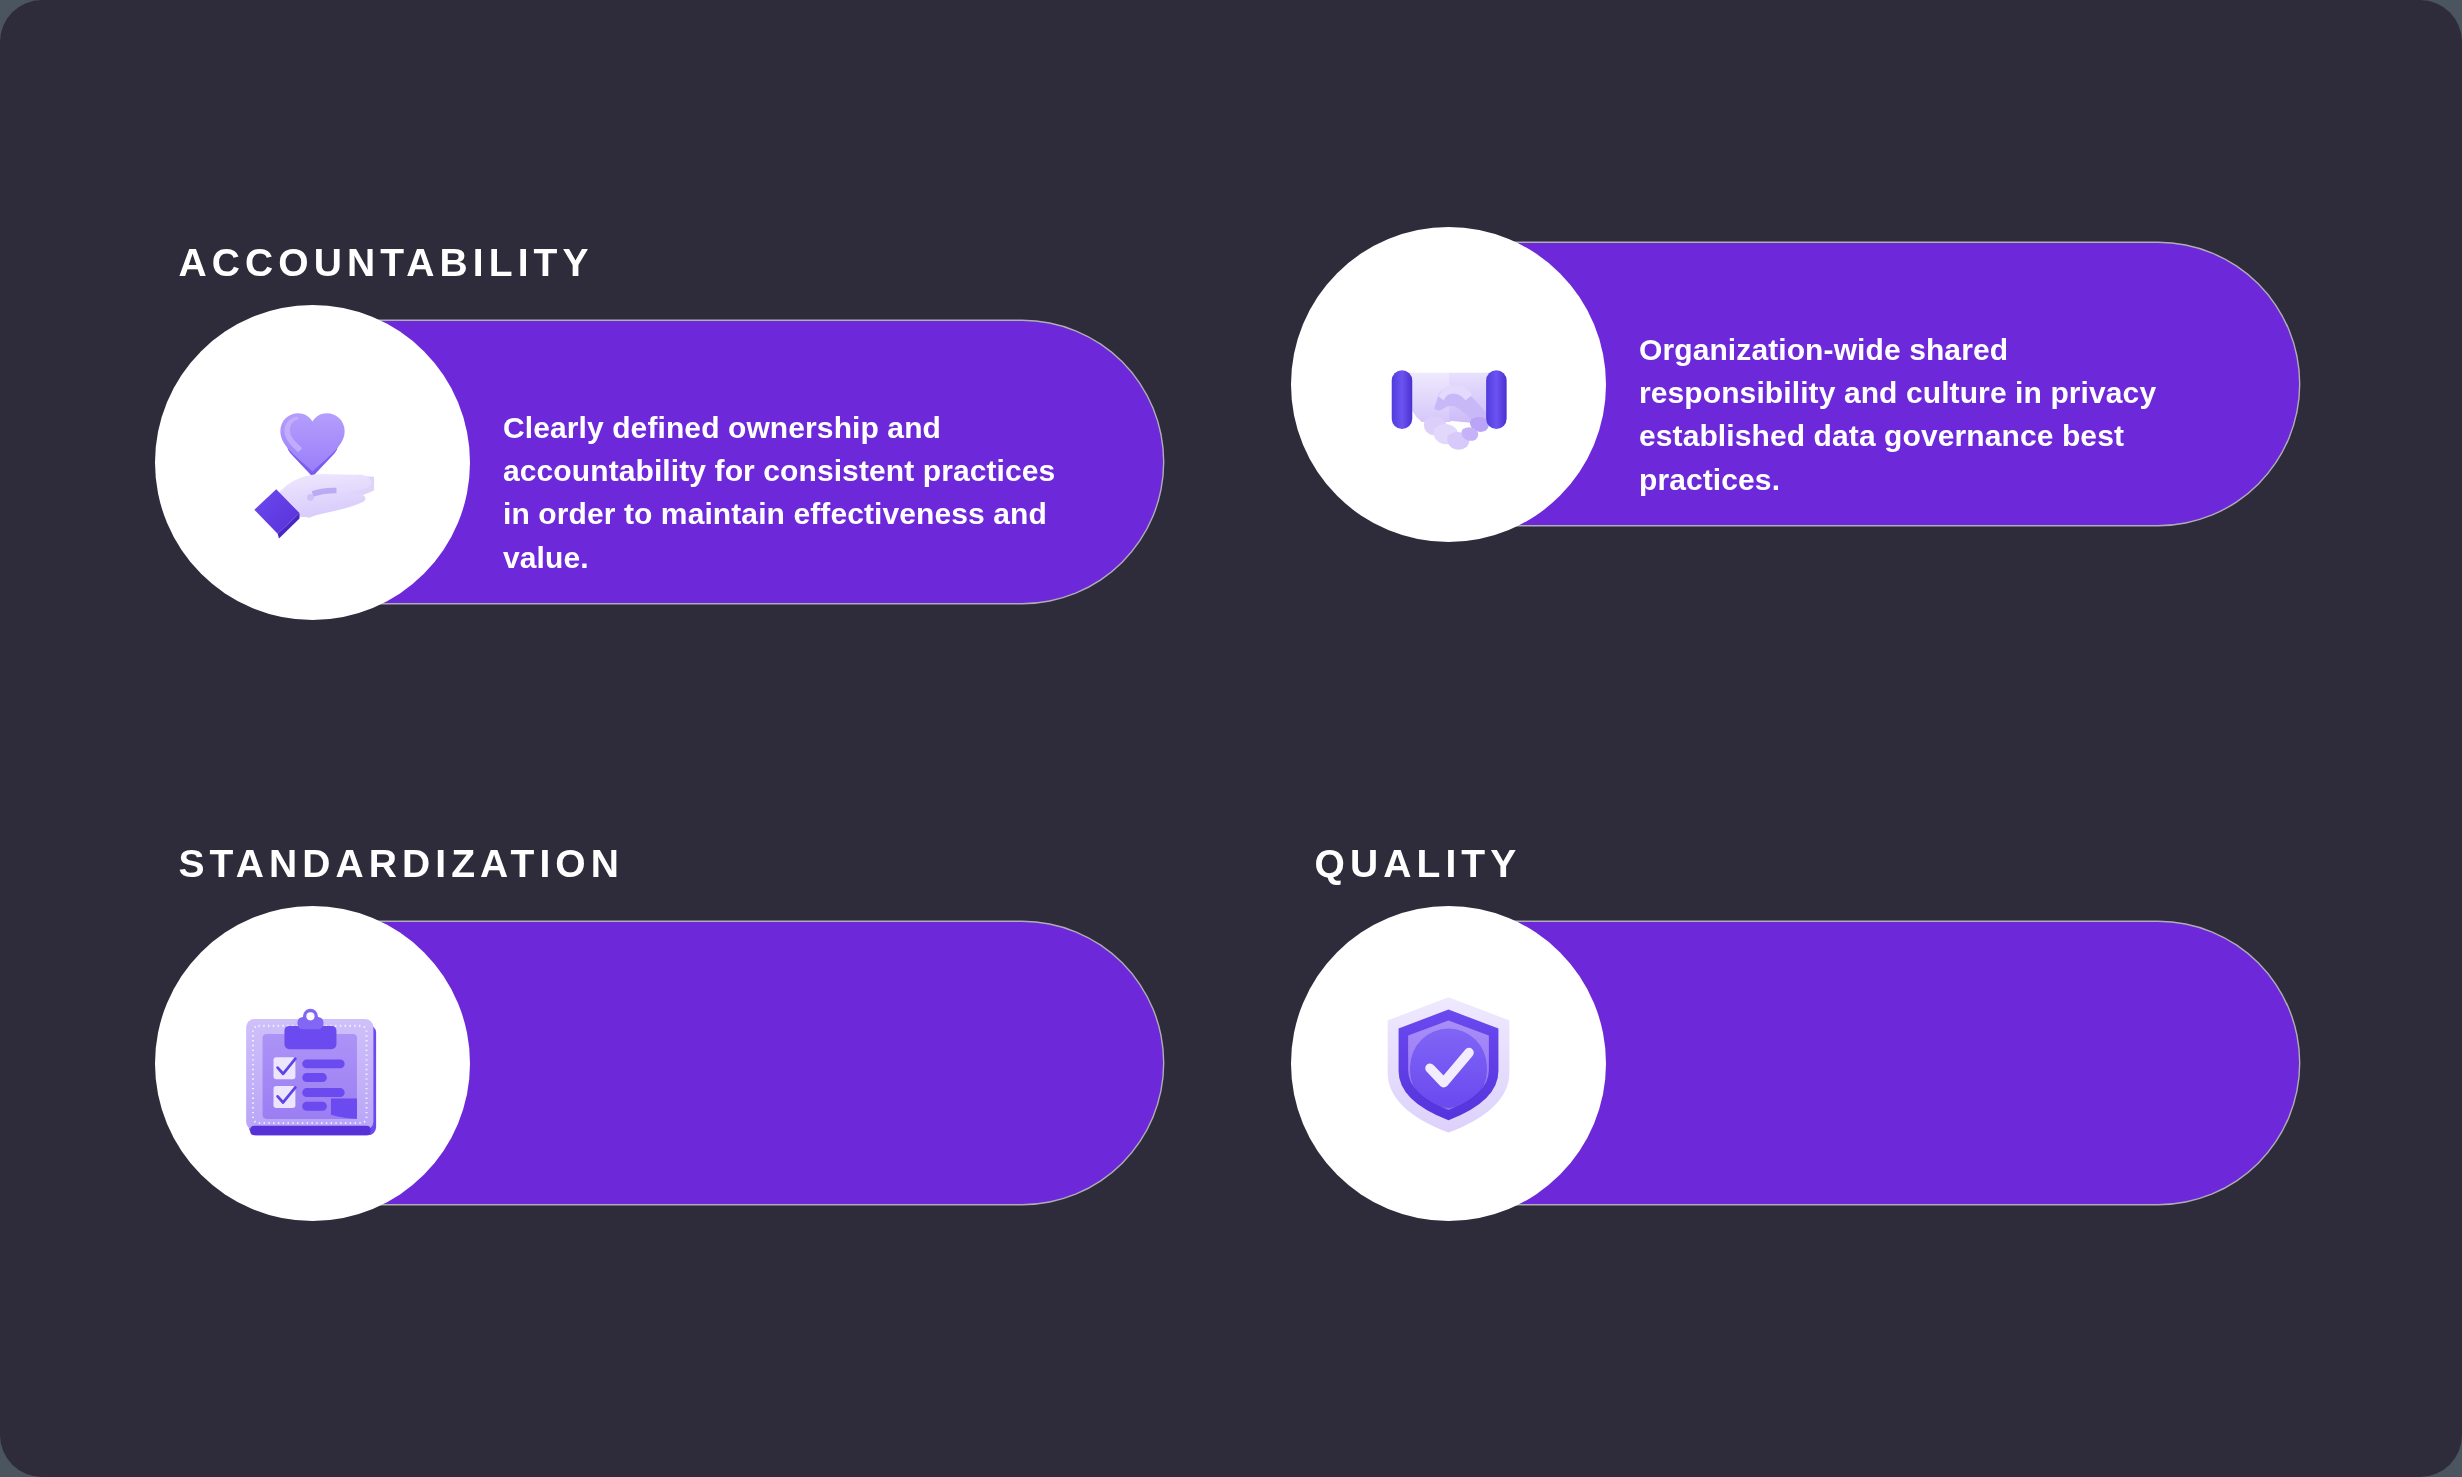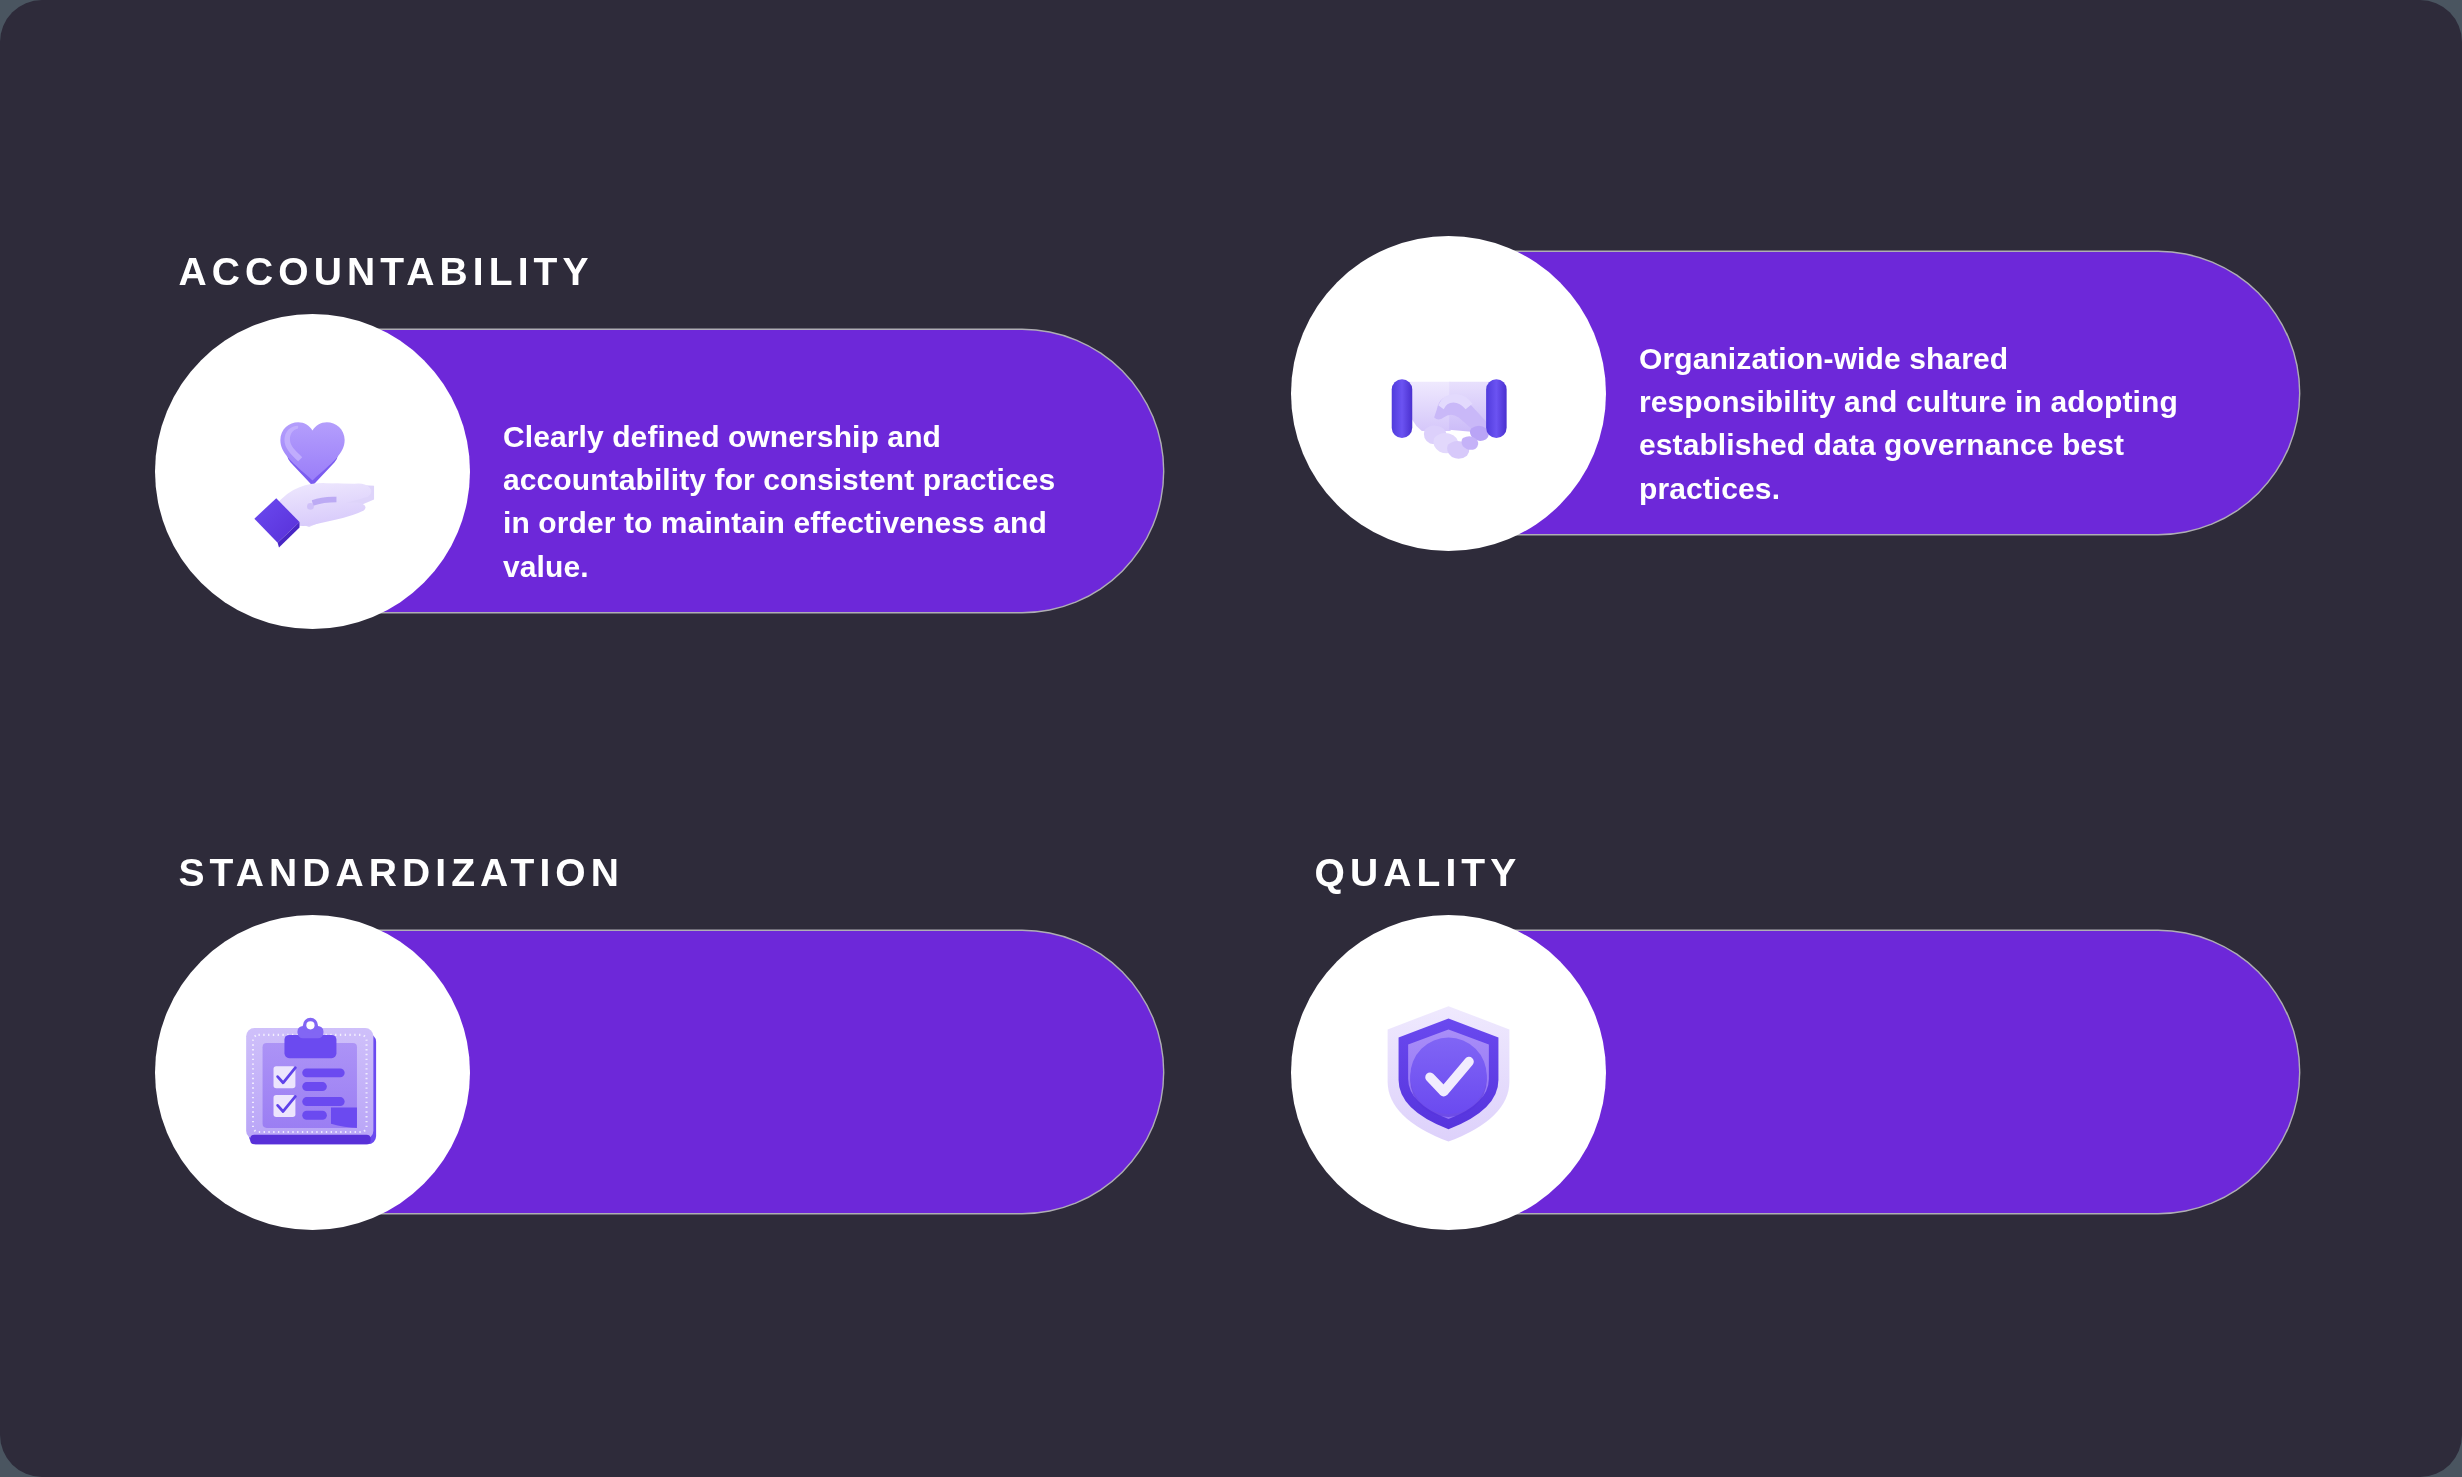--- a/index.html
+++ b/index.html
@@ -18,21 +18,21 @@
     position: absolute;
     inset: 0;
     background: #2e2b3a;
     border-radius: 42px;
     overflow: hidden;
   }
 
   .grid {
     position: absolute;
     left: 171px;
-    top: 252px;
+    top: 243px;
     width: 2127px;
     display: grid;
     grid-template-columns: 992px 992px;
     grid-template-rows: auto auto;
     column-gap: 144px;
     row-gap: 241px;
   }
 
   .cell {
     position: relative;
@@ -205,21 +205,21 @@
             <path d="M124 200 Q136 190, 150 198 Q160 206, 152 216 Q142 224, 130 218 Q120 210, 124 200 Z" fill="#d7c9fa"></path>
 
             <path d="M158 176 Q170 168, 180 176 Q188 184, 180 192 Q170 198, 160 190 Q154 182, 158 176 Z" fill="#b9a4f6"></path>
             <path d="M146 190 Q158 184, 166 192 Q172 200, 164 206 Q154 210, 146 202 Q142 195, 146 190 Z" fill="#c5b2f8"></path>
 
             <rect x="42" y="104" width="30" height="86" rx="15" fill="url(#cuffL)"></rect>
 
             <rect x="180" y="104" width="30" height="86" rx="15" fill="url(#cuffL)"></rect>
           </svg>
         </div>
-        <p class="card-text">Organization-wide shared responsibility and culture in adopting established data governance best practices.</p>
+        <p class="card-text">Organization-wide shared responsibility and culture in privacy established data governance best practices.</p>
       </div>
     </div>
 
     <div class="cell cell-2">
       <h2 class="heading">STANDARDIZATION</h2>
       <div class="card">
         <div class="icon-badge">
           <svg viewBox="0 0 250 250">
             <defs>
               <linearGradient id="boardG" x1="0" y1="0" x2="0" y2="1">

